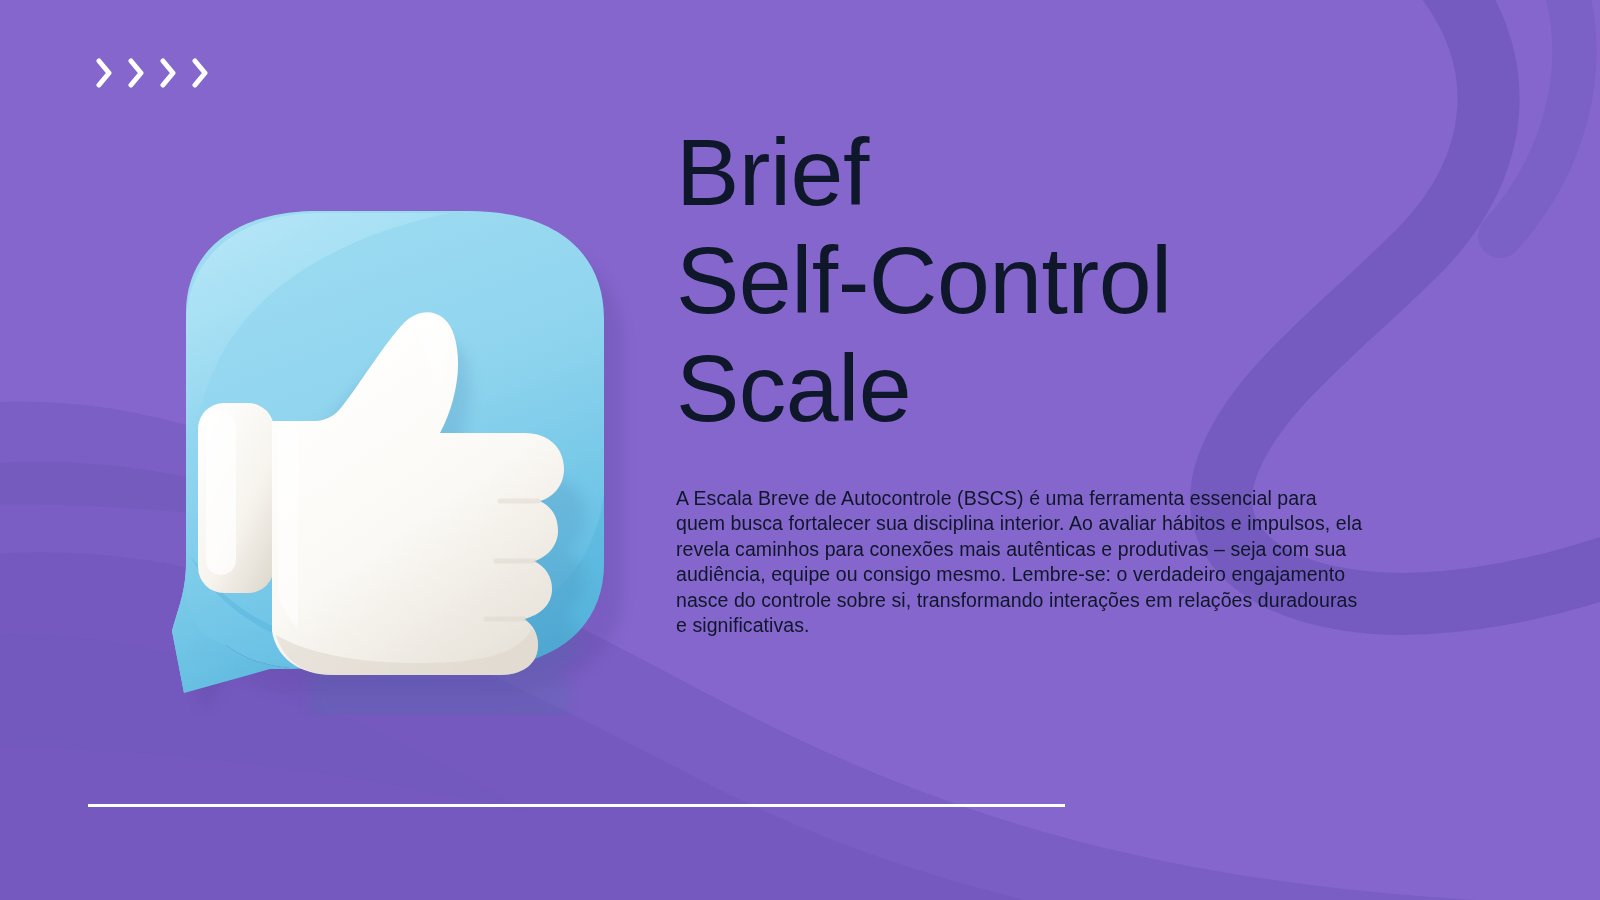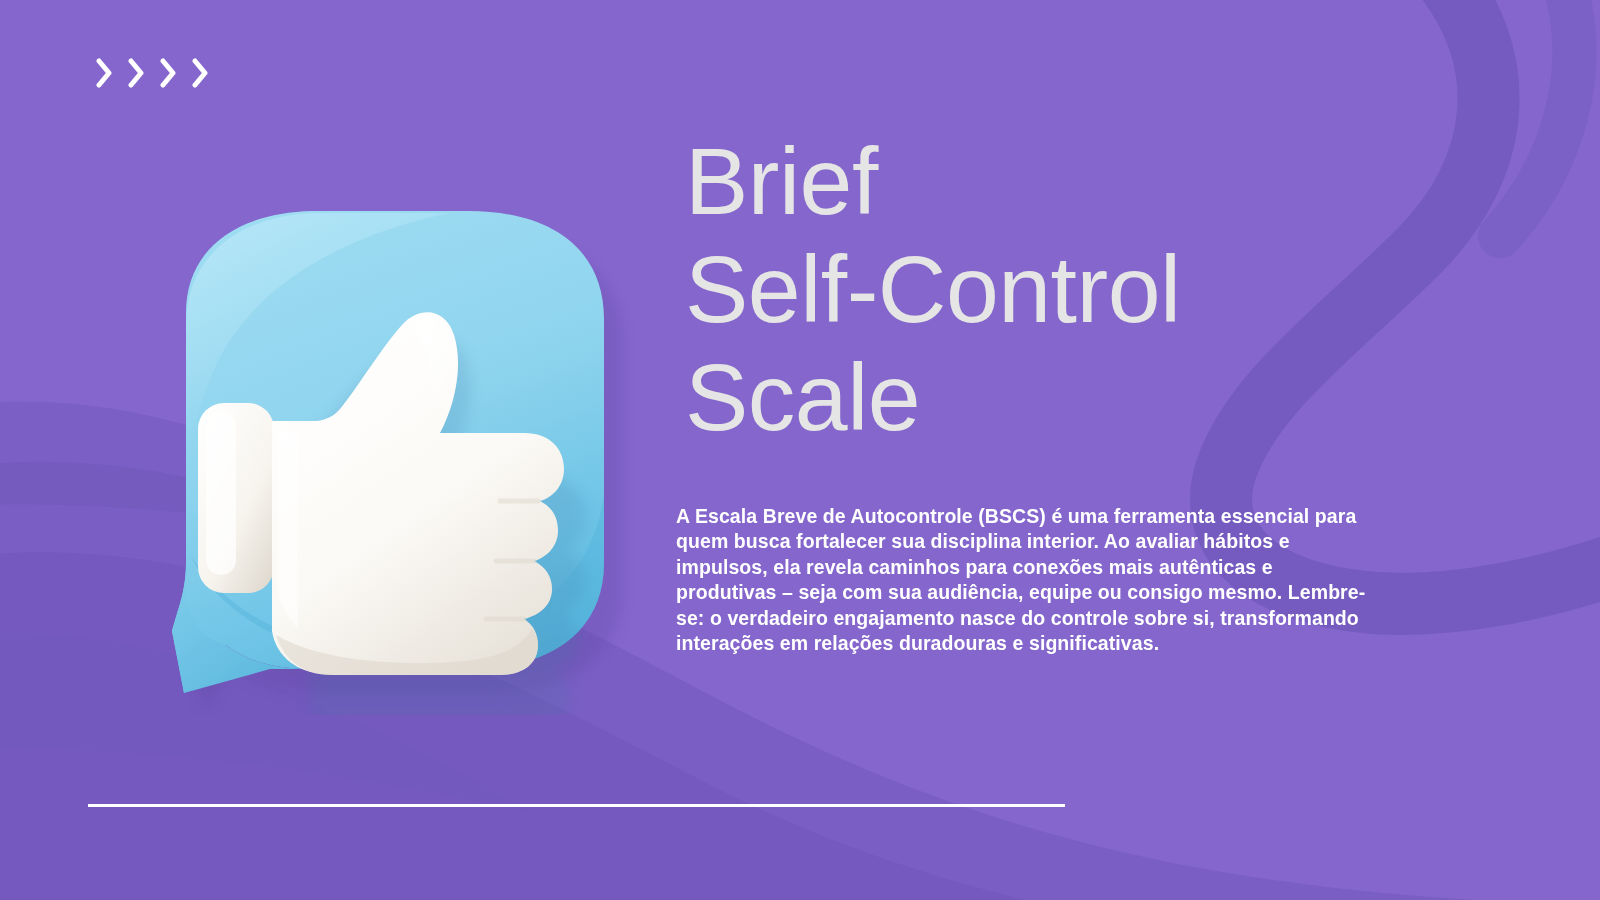--- a/index.html
+++ b/index.html
@@ -54,35 +54,35 @@
 
   
   #text-col {
     position: absolute;
     left: 676px;
     top: 118px;
     width: 690px;
     z-index: 6;
   }
   #page-title {
-    margin: 9px;
-    color: #e5e5e5;
+    margin: 0;
+    color: #0f172a;
     font-size: 95px;
     line-height: 108px;
     font-weight: 300;
     letter-spacing: -0.5px;
     white-space: pre-line;
   }
   #body-paragraph {
     margin: 0;
     padding-top: 44px;
-    color: #ffffff;
+    color: #0f172a;
     font-size: 19.5px;
     line-height: 25.4px;
-    font-weight: 700;
+    font-weight: 400;
     letter-spacing: 0.08px;
     width: 690px;
   }
 
   
   #footer-rule {
     position: absolute;
     left: 88px;
     top: 804px;
     width: 977px;

